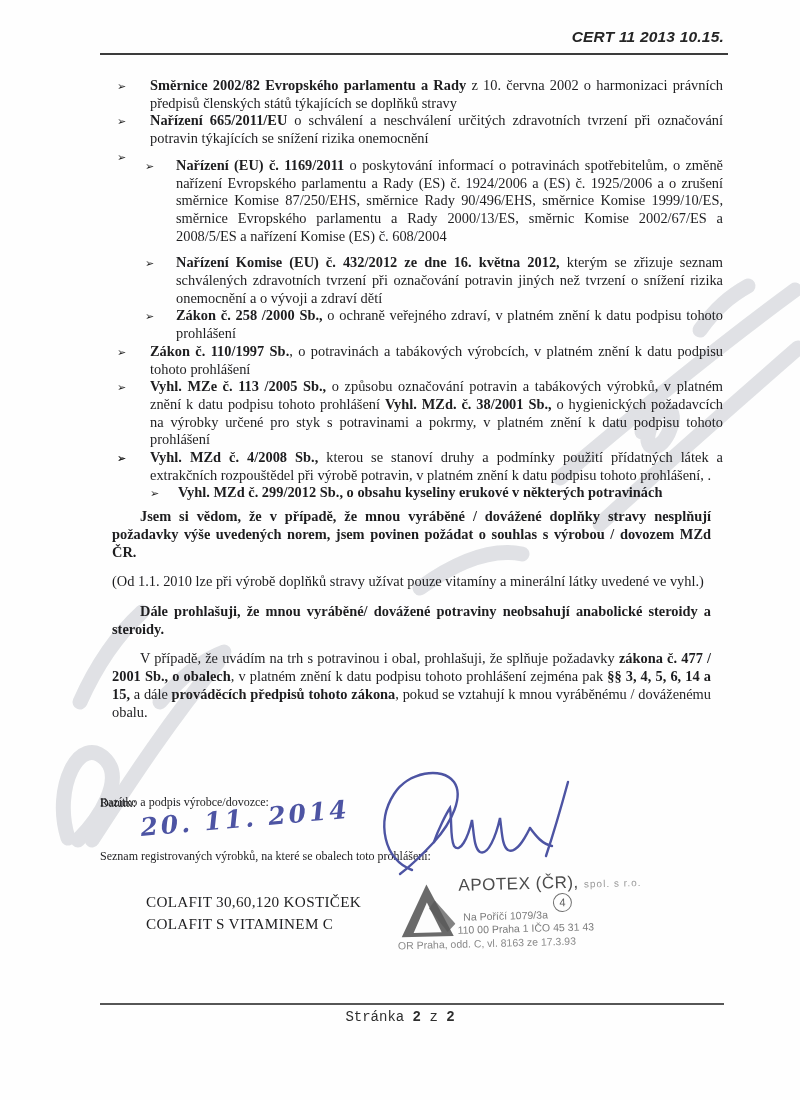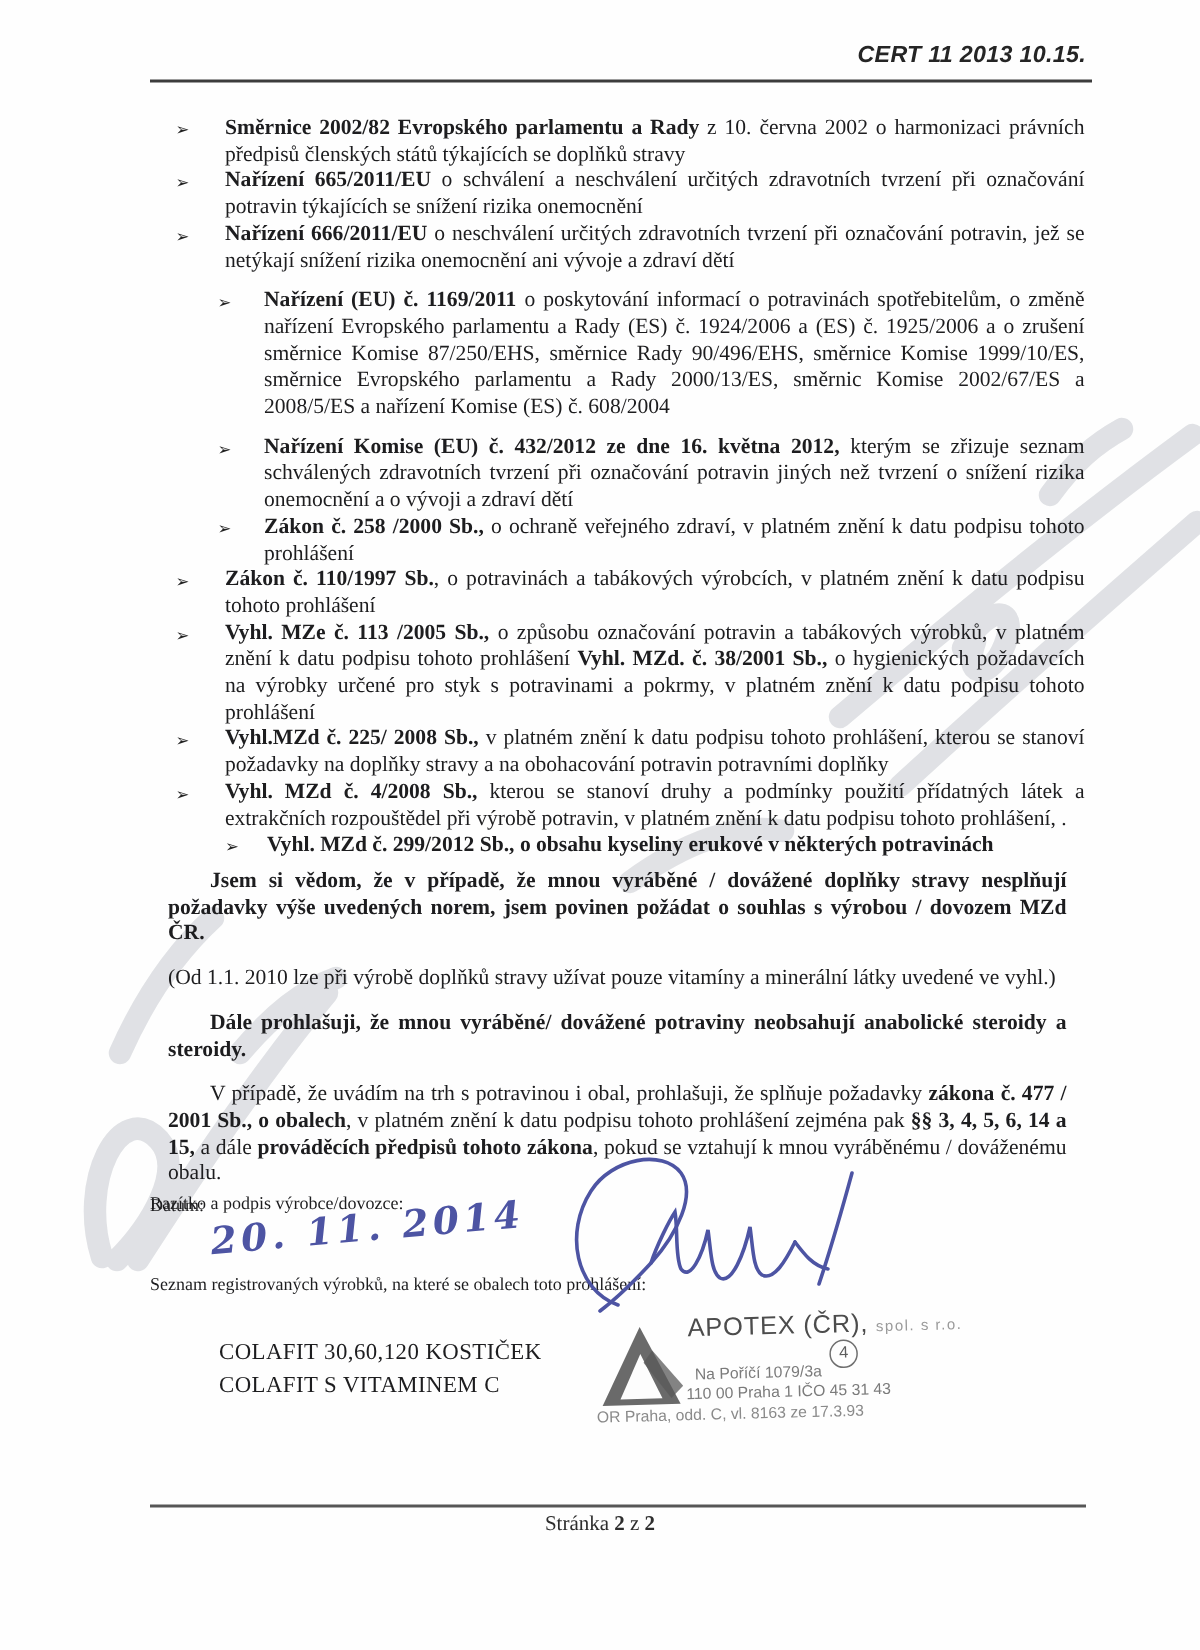--- a/index.html
+++ b/index.html
@@ -60,21 +60,21 @@
   .stamp-reg { position:absolute; left:0px; top:68px; font-size:10.5px; color:#8a8a8a; white-space:nowrap; }
   .stamp-badge {
     position:absolute; left:156px; top:26px; width:17px; height:17px;
     border:1.5px solid #6f6f6f; border-radius:50%; text-align:center;
     font-size:11px; line-height:17px; color:#5d5d5d;
   }
   
   .ftr-rule { position:absolute; left:100px; top:1003px; width:624px; height:1.5px; background:#565656; z-index:2; }
   .ftr-text {
     position:absolute; left:0; top:1009px; width:800px; text-align:center; z-index:2;
-    font-family:Liberation Serif, serif; font-size:14px; color:#2e2e2e;
+    font-family:Liberation Mono, monospace; font-size:14px; color:#2e2e2e;
   }
   .ftr-text b { font-weight:bold; }
 </style>
 </head>
 <body>
 
 <div class="page">
 
   <svg class="wm" width="800" height="1100" viewBox="0 0 800 1100">
     <g fill="none" stroke="#d9dbdf" stroke-width="15" stroke-linecap="round" opacity="0.8">
@@ -90,27 +90,27 @@
     </g>
   </svg>
 
   <div class="hdr-code">CERT 11 2013 10.15.</div>
   <div class="hdr-rule"></div>
 
   <div class="main">
     <div>
         <div class="reg-item lvl1"><span class="bullet">➢</span><span><b>Směrnice 2002/82 Evropského parlamentu a Rady</b><span> z 10. června 2002 o harmonizaci právních předpisů členských států týkajících se doplňků stravy</span></span></div>
         <div class="reg-item lvl1"><span class="bullet">➢</span><span><b>Nařízení 665/2011/EU</b><span> o schválení a neschválení určitých zdravotních tvrzení při označování potravin týkajících se snížení rizika onemocnění</span></span></div>
-        <div class="reg-item lvl1"><span class="bullet">➢</span><span><b>Nařízení 666/2011/EU</b><span> o neschválení určitých zdravotních tvrzení při označování potravin, jež se netýkají snížení rizika onemocnění ani vývoje a zdraví dětí</span></span></div>
+        <div class="reg-item lvl1"><span class="bullet">➢</span></div>
         <div class="reg-item lvl2 gap"><span class="bullet">➢</span><span><b>Nařízení (EU) č. 1169/2011</b><span>  o poskytování informací o potravinách spotřebitelům, o změně nařízení Evropského parlamentu a Rady (ES) č. 1924/2006 a (ES) č. 1925/2006 a o zrušení směrnice Komise 87/250/EHS, směrnice Rady 90/496/EHS, směrnice Komise 1999/10/ES, směrnice Evropského parlamentu a Rady 2000/13/ES, směrnic Komise 2002/67/ES a 2008/5/ES a nařízení Komise (ES) č. 608/2004</span></span></div>
         <div class="reg-item lvl2 gap"><span class="bullet">➢</span><span><b>Nařízení Komise (EU) č. 432/2012  ze dne 16. května 2012,</b><span> kterým se zřizuje seznam schválených zdravotních tvrzení při označování potravin jiných než tvrzení o snížení rizika onemocnění a o vývoji a zdraví dětí</span></span></div>
         <div class="reg-item lvl2"><span class="bullet">➢</span><span><b>Zákon č. 258 /2000 Sb.,</b><span> o ochraně veřejného zdraví, v platném znění k datu podpisu tohoto prohlášení</span></span></div>
         <div class="reg-item lvl1"><span class="bullet">➢</span><span><b>Zákon č. 110/1997 Sb.</b><span>, o potravinách a tabákových výrobcích, v platném znění k datu podpisu tohoto prohlášení</span></span></div>
         <div class="reg-item lvl1"><span class="bullet">➢</span><span><b>Vyhl. MZe č. 113 /2005 Sb.,</b><span> o způsobu označování potravin a tabákových výrobků, v platném znění k datu podpisu tohoto prohlášení </span><b>Vyhl. MZd. č. 38/2001 Sb.,</b><span> o hygienických požadavcích na výrobky určené pro styk s potravinami a pokrmy, v platném znění k datu podpisu tohoto prohlášení</span></span></div>
-        <div class="reg-item lvl1"><span class="bullet">➢</span><span><b>Vyhl.MZd č. 225/ 2008 Sb.,</b><span> v platném znění k datu podpisu tohoto prohlášení, kterou se stanoví požadavky na doplňky stravy a na obohacování potravin potravními doplňky</span></span></div>
+        <div class="reg-item lvl1"><span class="bullet">➢</span></div>
         <div class="reg-item lvl1"><span class="bullet">➢</span><span><b>Vyhl. MZd č. 4/2008 Sb.,</b><span> kterou se stanoví druhy a podmínky použití přídatných látek a extrakčních rozpouštědel při výrobě potravin, v platném znění k datu podpisu tohoto prohlášení, .</span></span></div>
         <div class="reg-item lvl3"><span class="bullet">➢</span><span><b>Vyhl. MZd č. 299/2012 Sb., o obsahu kyseliny erukové v některých potravinách</b></span></div>
       </div>
     <div>
         <div class="para indent bold mt1"><b>Jsem si vědom, že v případě, že mnou vyráběné / dovážené doplňky stravy nesplňují požadavky výše uvedených norem, jsem povinen požádat o souhlas s výrobou / dovozem MZd ČR.</b></div>
         <div class="para"><span>(Od 1.1. 2010 lze při výrobě doplňků stravy užívat pouze vitamíny a minerální látky uvedené ve vyhl.)</span></div>
         <div class="para indent bold mt2"><b>Dále prohlašuji, že mnou vyráběné/ dovážené potraviny neobsahují anabolické steroidy a steroidy.</b></div>
         <div class="para indent mt2"><span>V případě, že uvádím na trh s potravinou i obal, prohlašuji, že splňuje požadavky </span><b>zákona č. 477 / 2001 Sb., o obalech</b><span>, v platném znění k datu podpisu tohoto prohlášení zejména pak </span><b>§§ 3, 4, 5, 6, 14 a 15,</b><span> a dále </span><b>prováděcích předpisů tohoto zákona</b><span>, pokud se vztahují k mnou vyráběnému / dováženému obalu.</span></div>
       </div>
   </div>

